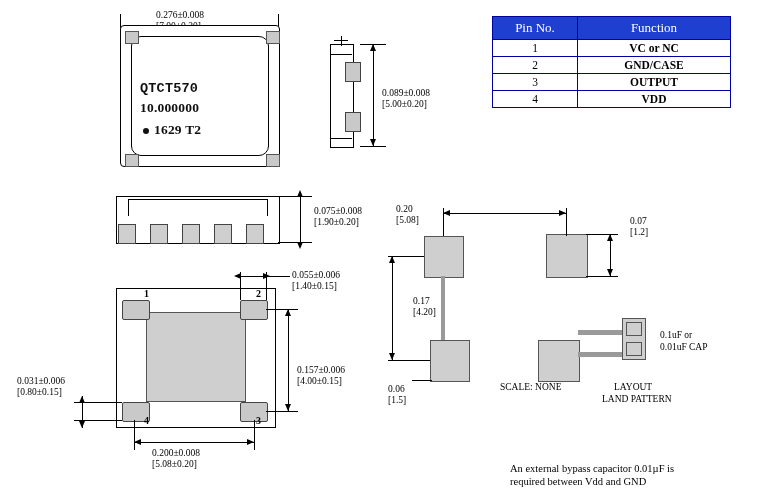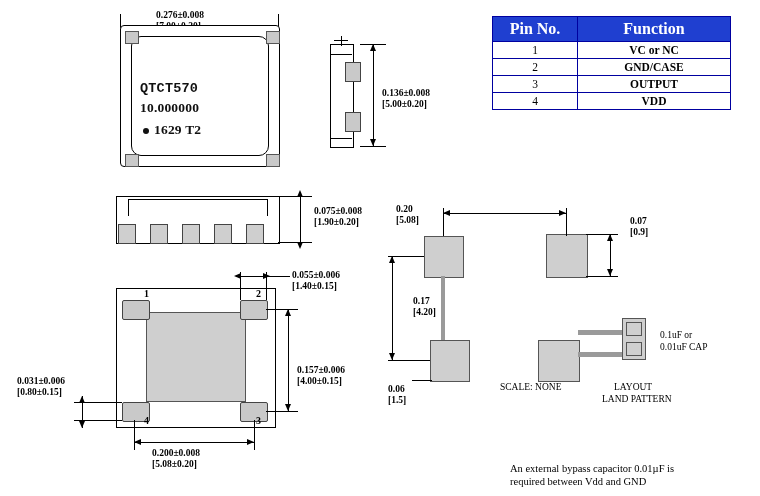--- a/index.html
+++ b/index.html
@@ -23,21 +23,20 @@
   }
 
   
   .dim {
     position: absolute;
     font-family: "Liberation Serif", serif;
     font-size: 9.5px;
     line-height: 11px;
     color: #000;
     white-space: nowrap;
-    font-weight: bold;
   }
   .dim .l2 { display:block; }
 
   
   .chip-top-outer {
     position: absolute;
     left: 120px; top: 25px;
     width: 158px; height: 140px;
     border: 1.5px solid #000;
     border-radius: 4px;
@@ -191,22 +190,22 @@
     font-size: 11.5px;
   }
   .pin-table th, .pin-table td {
     border: 1px solid #0000a0;
     text-align: center;
     padding: 2px 0;
   }
   .pin-table th {
     background: #1f3fd0;
     color: #ffffff;
-    font-weight: bold;
-    font-size: 16px;
+    font-weight: normal;
+    font-size: 13px;
     padding: 3px 0;
   }
   .pin-table td.num { width: 84px; }
   .pin-table td.fn  { width: 152px; font-weight: bold; }
 
   
   .note {
     position: absolute;
     left: 510px; top: 462px;
     font-family: "Liberation Serif", serif;
@@ -250,21 +249,21 @@
   <div class="side-pad" style="left:345px; top:112px; width:14px; height:18px;"></div>
   <div class="vline" style="left:341px; top:36px; height:10px;"></div>
   <div class="hline" style="left:334px; top:40px; width:14px;"></div>
 
   <div class="hline" style="left:360px; top:44px; width:26px;"></div>
   <div class="hline" style="left:360px; top:146px; width:26px;"></div>
   <div class="vline" style="left:373px; top:44px; height:102px;"></div>
   <div class="arrow-u" style="left:370px; top:44px;"></div>
   <div class="arrow-d" style="left:370px; top:139px;"></div>
   <div class="dim" style="left:382px; top:88px;">
-    <span>0.136±0.008</span>
+    <span>0.089±0.008</span>
     <span class="l2">[5.00±0.20]</span>
   </div>
 
   <div class="front-outer"></div>
   <div class="front-inner-top"></div>
   <div class="front-pad" style="left:118px;"></div>
   <div class="front-pad" style="left:150px;"></div>
   <div class="front-pad" style="left:182px;"></div>
   <div class="front-pad" style="left:214px;"></div>
   <div class="front-pad" style="left:246px;"></div>
@@ -353,21 +352,21 @@
     <span class="l2">[5.08]</span>
   </div>
 
   <div class="hline" style="left:586px; top:234px; width:32px;"></div>
   <div class="hline" style="left:586px; top:276px; width:32px;"></div>
   <div class="vline" style="left:610px; top:234px; height:42px;"></div>
   <div class="arrow-u" style="left:607px; top:234px;"></div>
   <div class="arrow-d" style="left:607px; top:269px;"></div>
   <div class="dim" style="left:630px; top:216px;">
     <span>0.07</span>
-    <span class="l2">[0.9]</span>
+    <span class="l2">[1.2]</span>
   </div>
 
   <div class="hline" style="left:388px; top:256px; width:36px;"></div>
   <div class="hline" style="left:388px; top:360px; width:42px;"></div>
   <div class="vline" style="left:392px; top:256px; height:104px;"></div>
   <div class="arrow-u" style="left:389px; top:256px;"></div>
   <div class="arrow-d" style="left:389px; top:353px;"></div>
   <div class="dim" style="left:396px; top:296px;margin-left:17px;">
     <span>0.17</span>
     <span class="l2">[4.20]</span>

